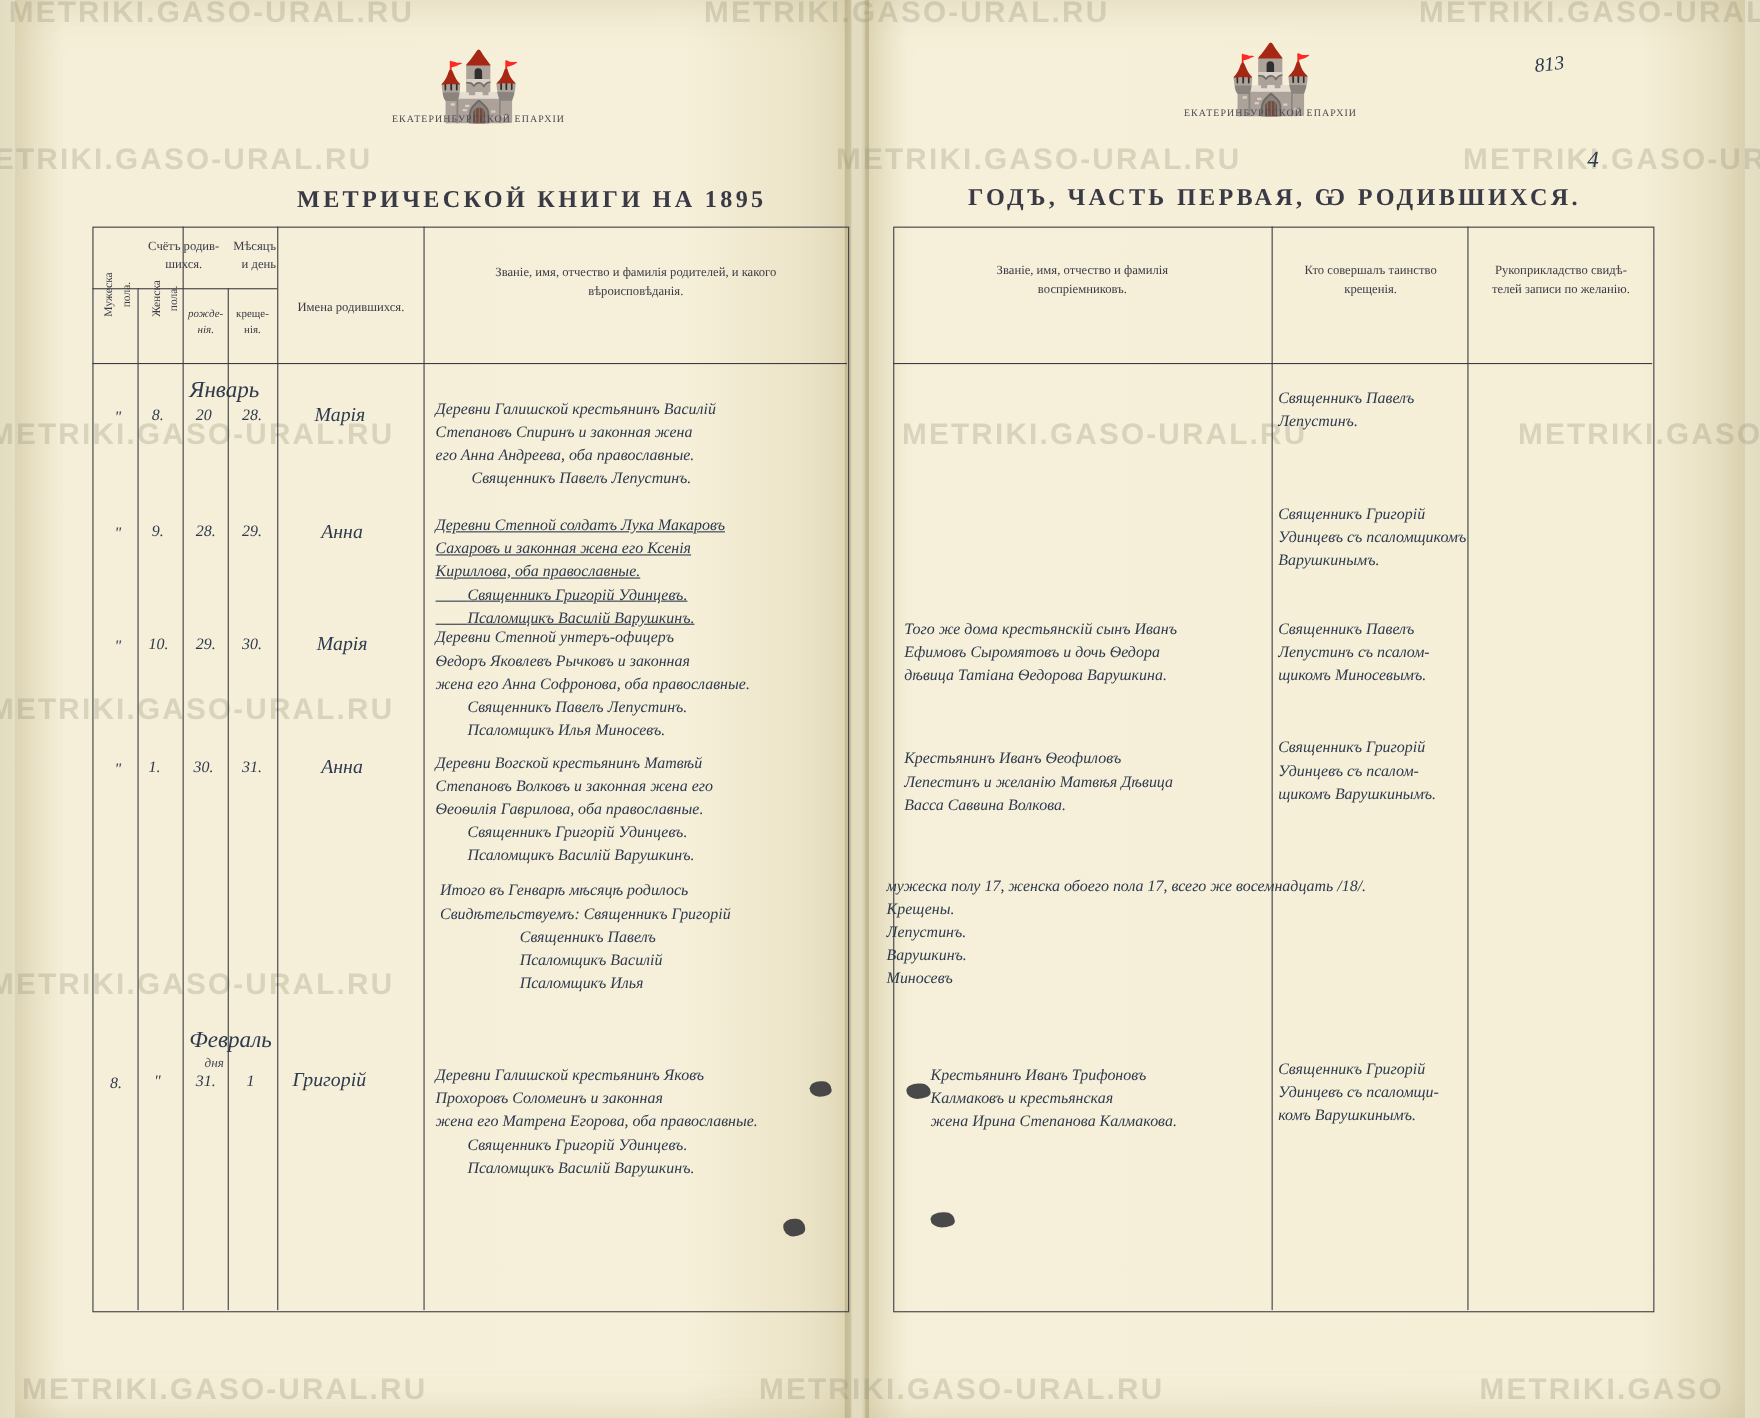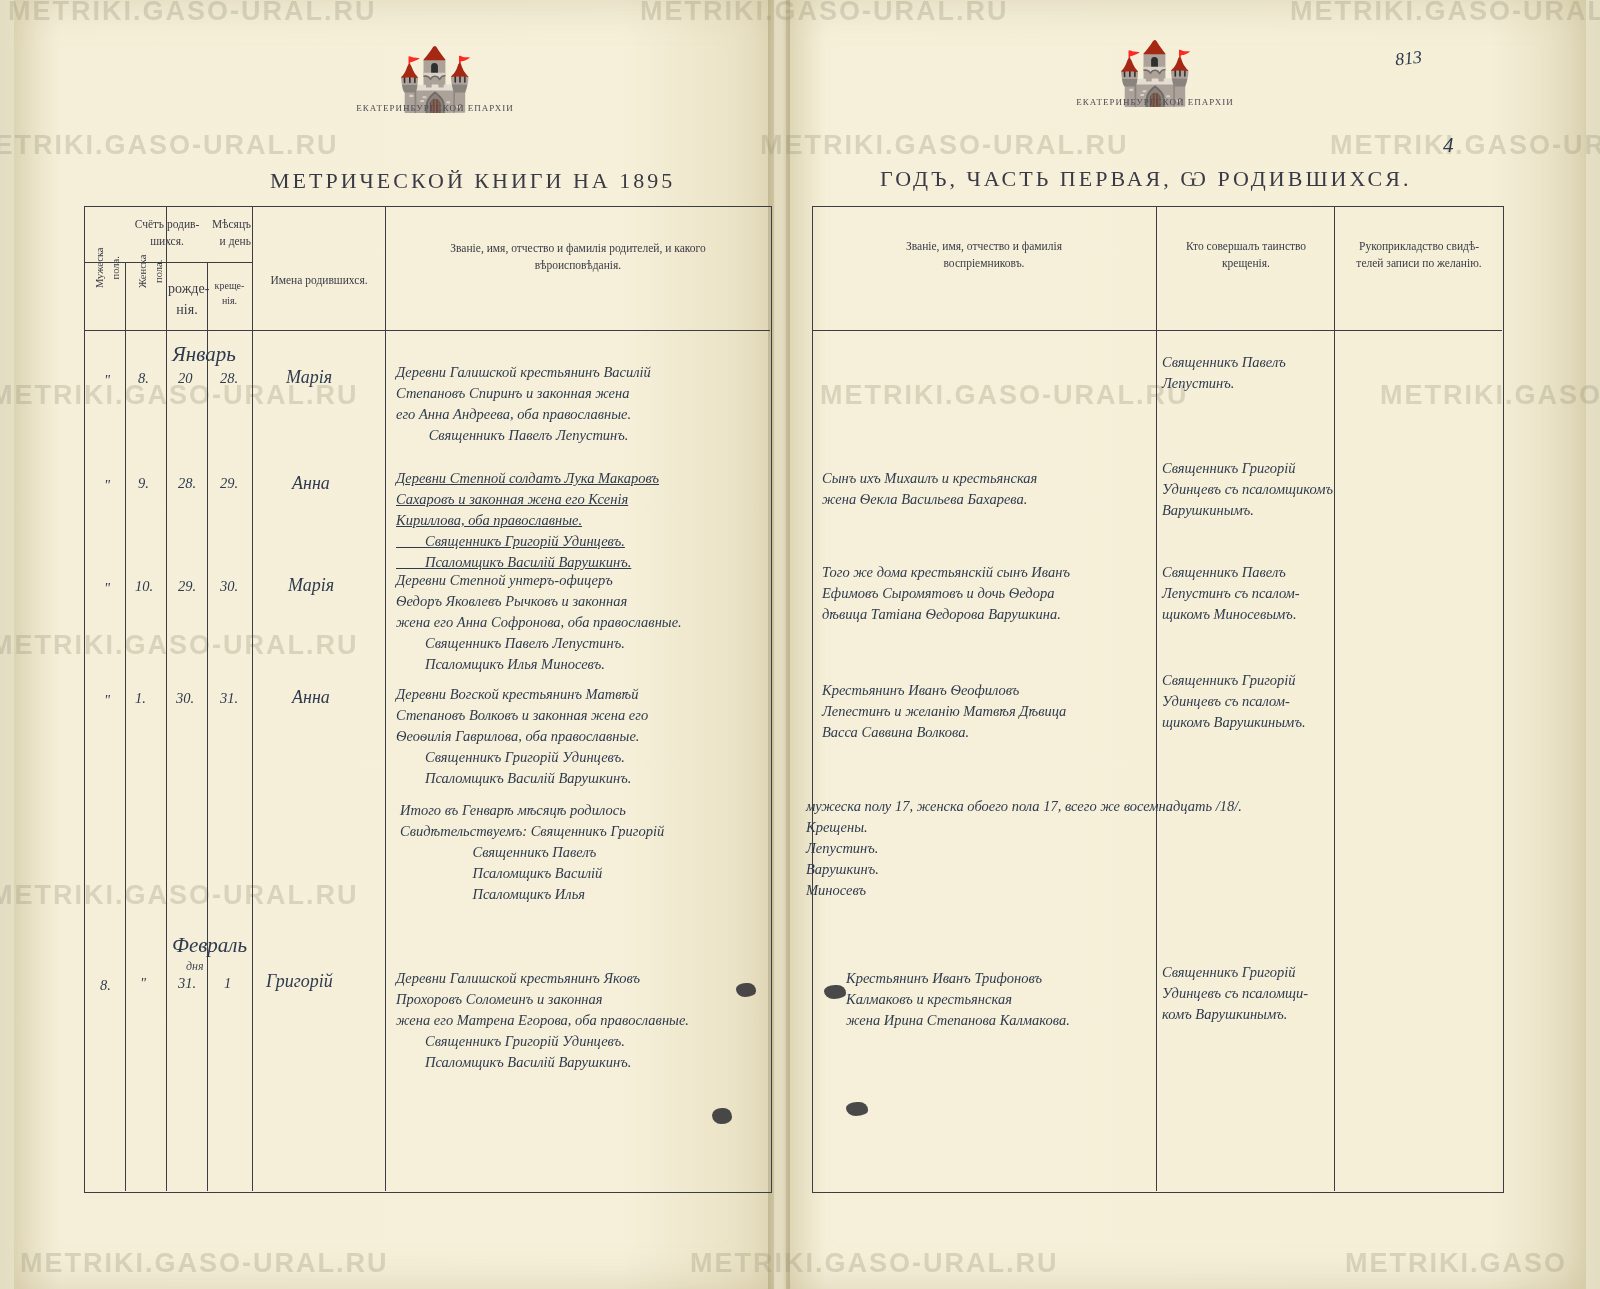--- a/index.html
+++ b/index.html
@@ -36,21 +36,21 @@
   .wm{
     position:absolute;color:rgba(150,145,120,.30);
     font-family:"Liberation Sans", sans-serif;
     font-weight:700;letter-spacing:2px;font-size:27px;white-space:nowrap;
     pointer-events:none;user-select:none;
   }
   
   .hdr{
     position:absolute;
     font-family:"Liberation Serif", serif;
-    font-weight:400;letter-spacing:3px;color:#3a3a46;
+    font-weight:700;letter-spacing:3px;color:#3a3a46;
   }
   .crest{
     position:absolute;text-align:center;line-height:1;
   }
   .crest .bird{font-size:62px;color:#3b3b44;}
   .crest .ribbon{
     font-size:9px;letter-spacing:1px;color:#4a4a52;
     font-family:"Liberation Serif", serif;
     margin-top:-6px;
   }
@@ -139,21 +139,21 @@
 пола.</span>
   </div>
   <div class="colhead" style="left:127px;top:270px;width:38px;">
     <span style="display:inline-block;white-space:pre-line;transform:rotate(-90deg) translate(-18px,6px);transform-origin:left top;font-size:10.5px;">Женска
 пола.</span>
   </div>
   <div class="colhead" style="left:168px;top:216px;width:83px;text-align:right;">
     <span style="white-space:pre-line;">Мѣсяцъ
 и день</span>
   </div>
-  <div class="colhead" style="left:168px;top:278px;width:38px;font-size:14px;">
+  <div class="colhead" style="left:168px;top:278px;width:38px;font-size:10px;font-style:italic;">
     <span style="white-space:pre-line;">рожде-
 нія.</span>
   </div>
   <div class="colhead" style="left:209px;top:278px;width:41px;font-size:10px;">
     <span style="white-space:pre-line;">креще-
 нія.</span>
   </div>
   <div class="colhead" style="left:254px;top:272px;width:130px;">
     <span>Имена родившихся.</span>
   </div>
@@ -198,22 +198,20 @@
   <div class="hw md" style="left:104px;top:475px;">"</div>
   <div class="hw md" style="left:138px;top:473px;">9.</div>
   <div class="hw md" style="left:178px;top:473px;">28.</div>
   <div class="hw md" style="left:220px;top:473px;">29.</div>
   <div class="hw lg" style="left:292px;top:470px;">Анна</div>
   <div class="hw md" style="left:396px;top:468px;width:372px;text-decoration:underline;">Деревни Степной солдатъ Лука Макаровъ
 Сахаровъ и законная жена его Ксенія
 Кириллова, оба православные.
         Священникъ Григорій Удинцевъ.
         Псаломщикъ Василій Варушкинъ.</div>
-  <div class="hw md" style="left:822px;top:468px;width:330px;">Сынъ ихъ Михаилъ и крестьянская
-жена Ѳекла Васильева Бахарева.</div>
   <div class="hw md" style="left:1162px;top:458px;width:172px;">Священникъ Григорій
 Удинцевъ съ псаломщикомъ
 Варушкинымъ.</div>
   <div class="hw md" style="left:1340px;top:458px;width:158px;"></div>
 
   <div class="hw md" style="left:104px;top:578px;">"</div>
   <div class="hw md" style="left:135px;top:576px;">10.</div>
   <div class="hw md" style="left:178px;top:576px;">29.</div>
   <div class="hw md" style="left:220px;top:576px;">30.</div>
   <div class="hw lg" style="left:288px;top:572px;">Марія</div>

